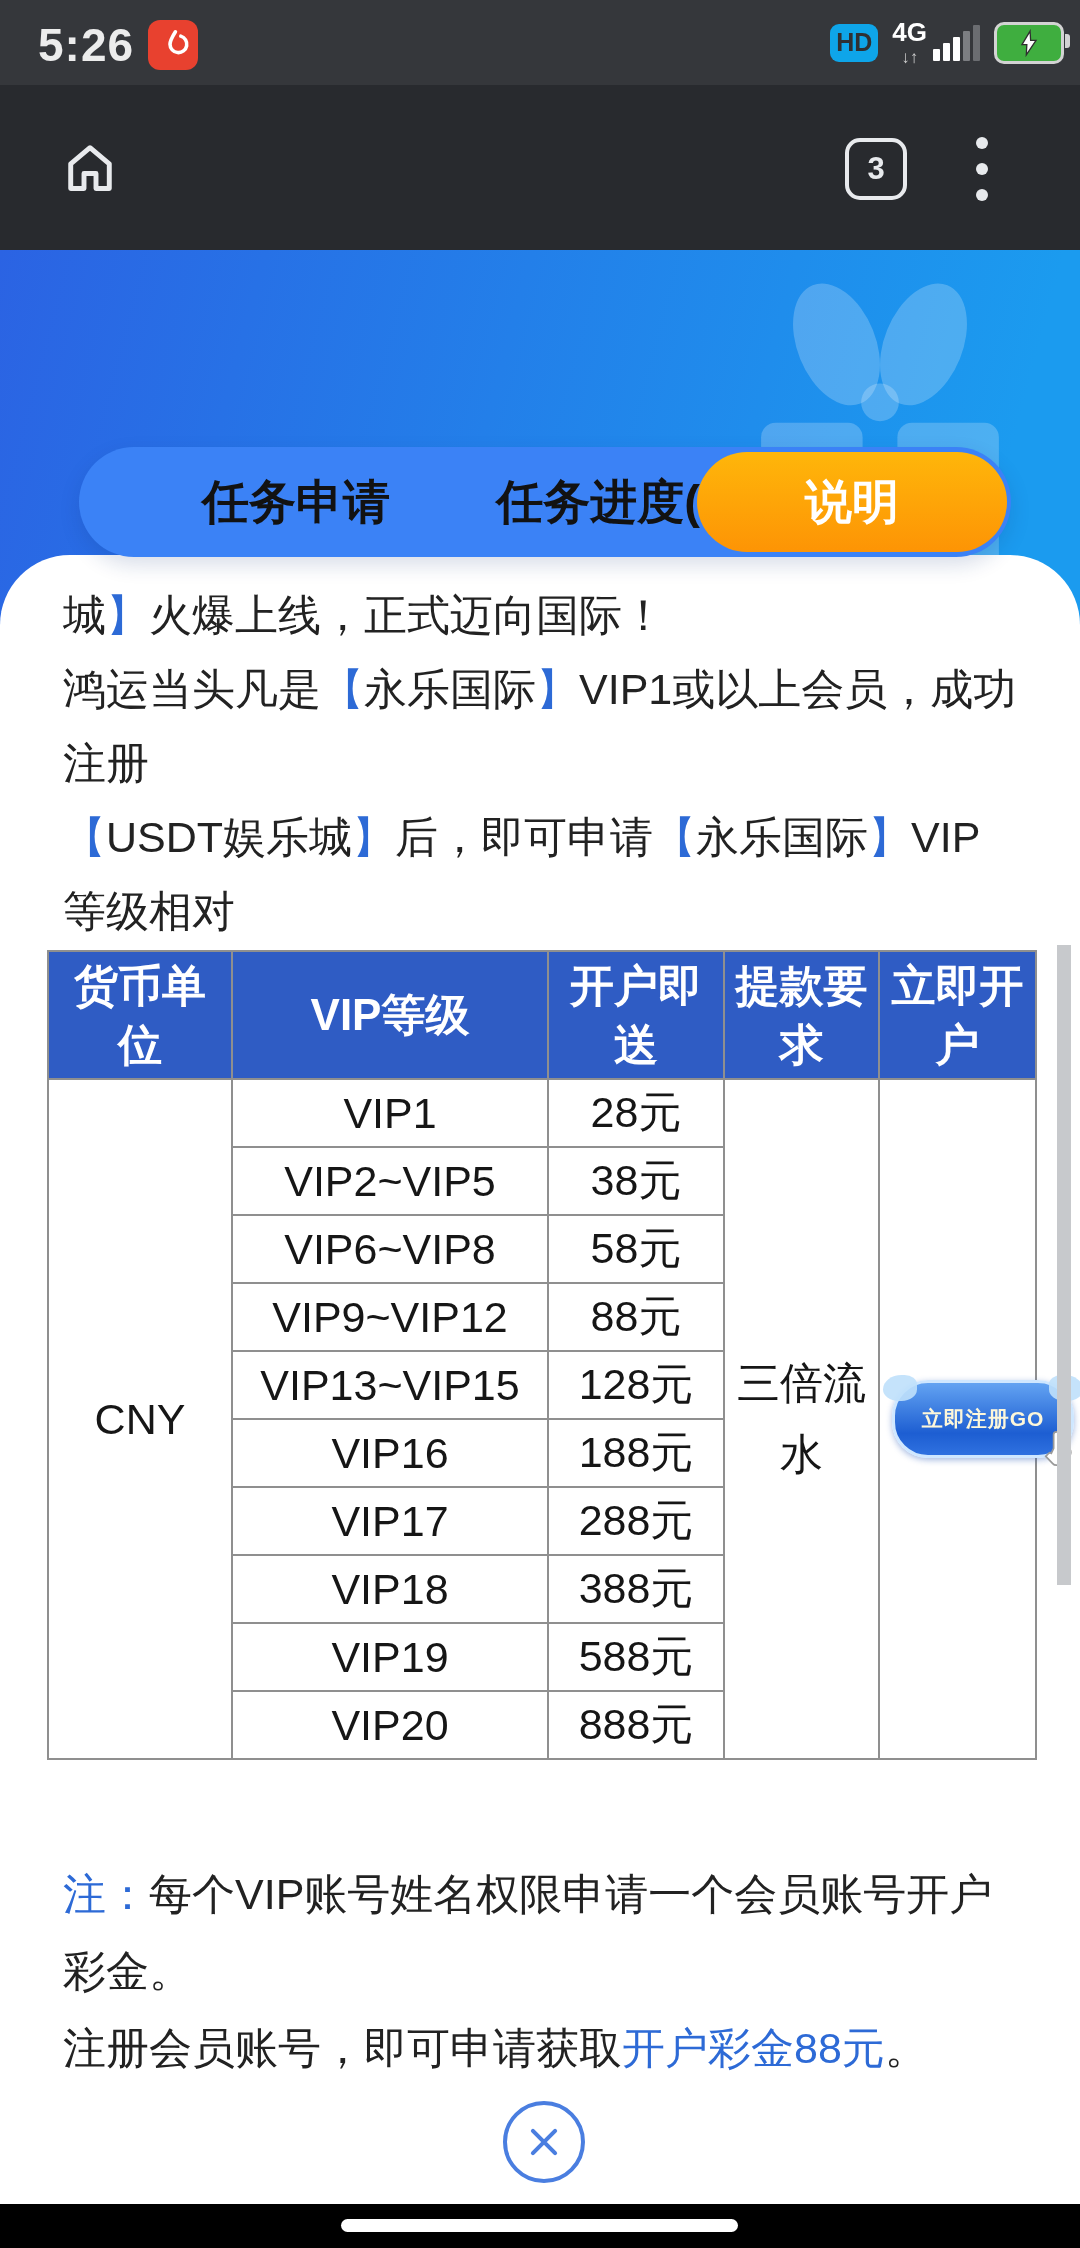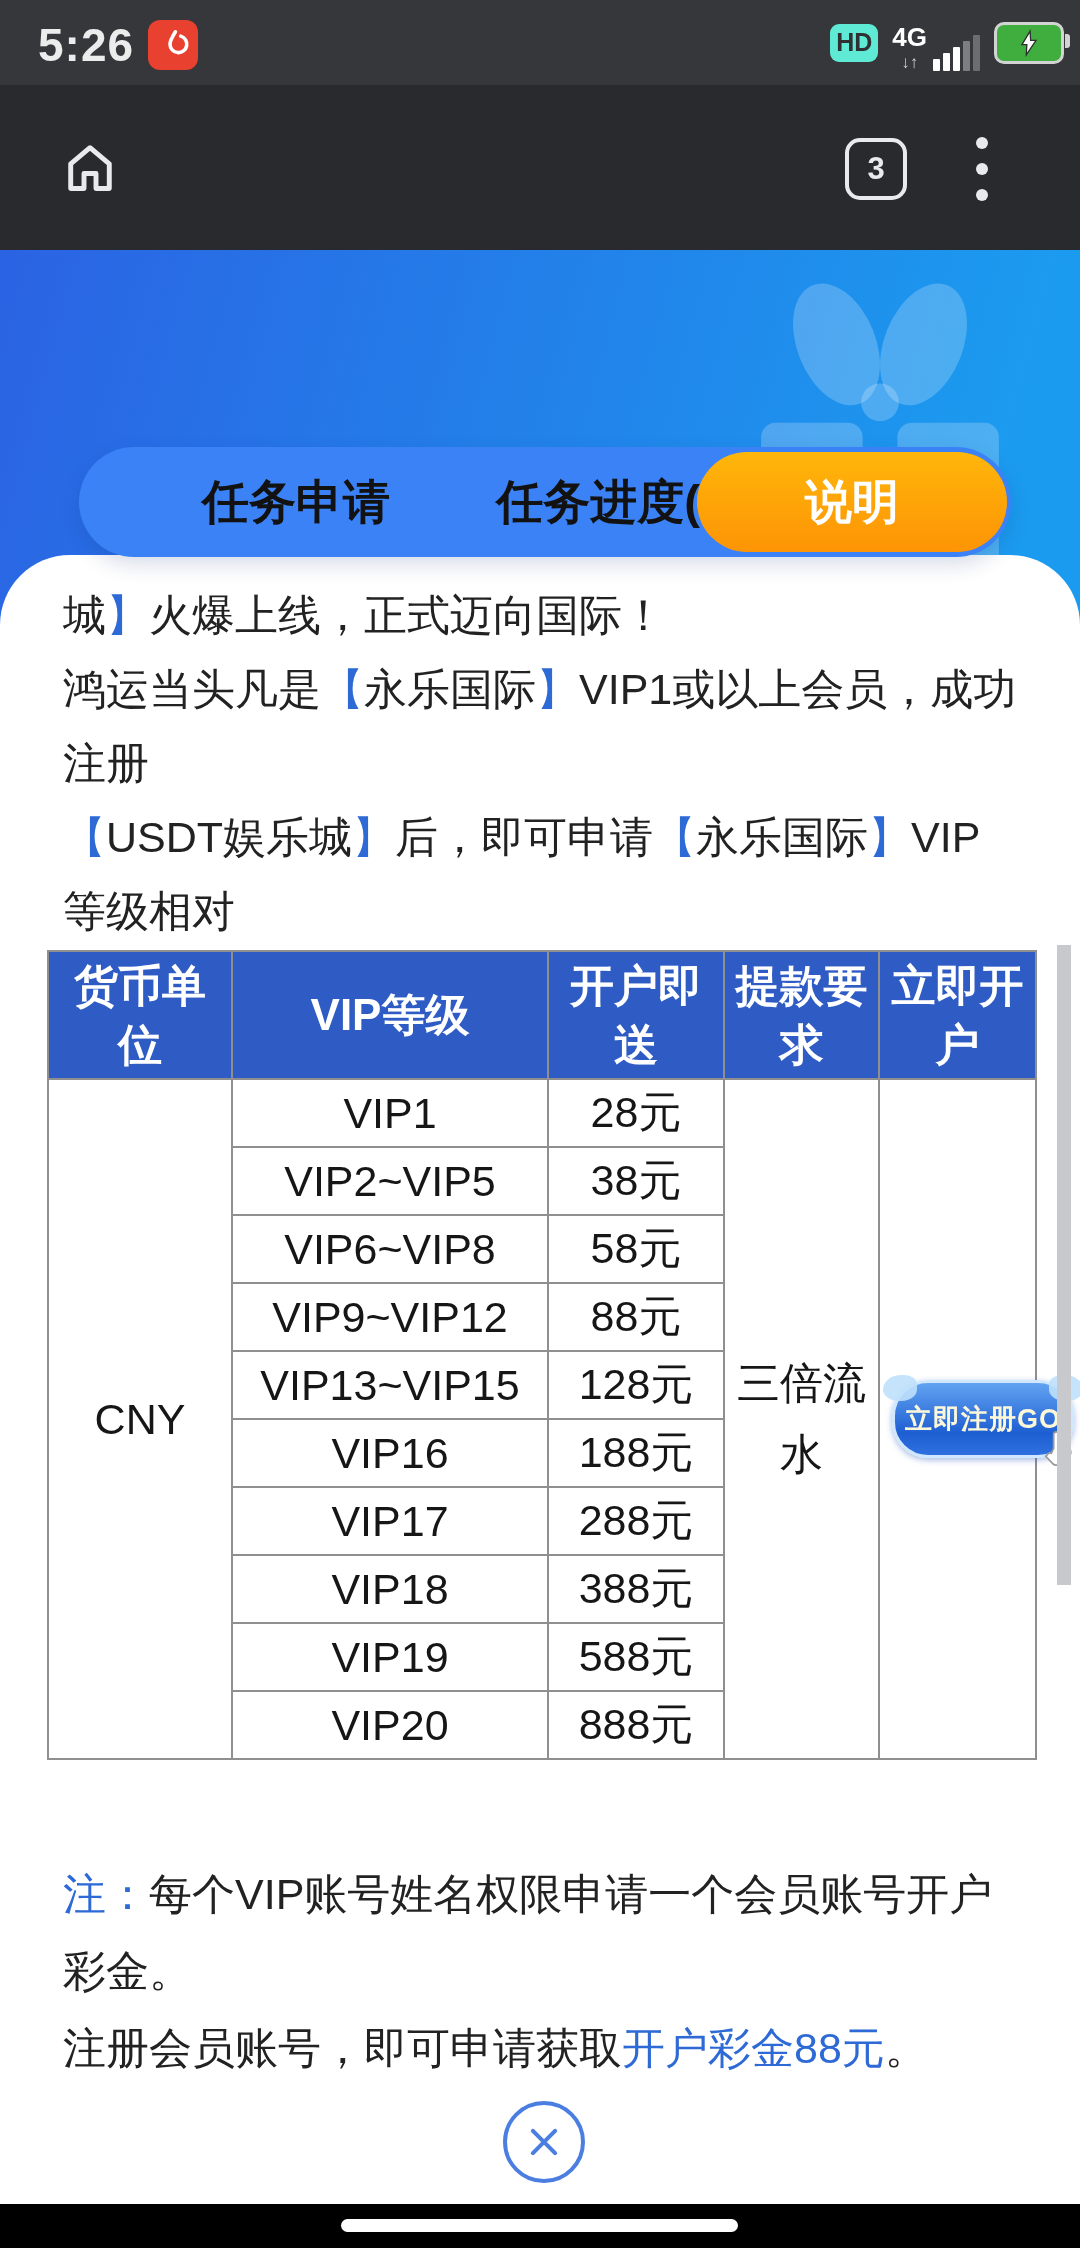--- a/index.html
+++ b/index.html
@@ -5,23 +5,23 @@
   html,body{margin:0;padding:0;background:#000;}
   .page{position:relative;width:1080px;height:2248px;background:#fff;overflow:hidden;
         font-family:"Liberation Sans","DejaVu Sans",sans-serif;}
 
   
   .status{position:absolute;top:0;left:0;width:1080px;height:85px;background:#35373b;z-index:30;}
   .time{position:absolute;left:38px;top:18px;font-size:46px;font-weight:700;color:#ececec;letter-spacing:1px;}
   .app-icon{position:absolute;left:148px;top:20px;width:50px;height:50px;border-radius:12px;background:#e8412f;
             display:flex;align-items:center;justify-content:center;}
   .st-right{position:absolute;right:16px;top:0;height:85px;display:flex;align-items:center;gap:14px;}
-  .hd-badge{width:48px;height:38px;border-radius:9px;background:#5eead4;color:#2f3033;font-size:25px;
+  .hd-badge{width:48px;height:38px;border-radius:9px;background:#0ea5e9;color:#2f3033;font-size:25px;
             font-weight:700;display:flex;align-items:center;justify-content:center;}
-  .sig{display:flex;align-items:flex-end;gap:6px;height:56px;}
+  .sig{display:flex;align-items:center;gap:6px;height:56px;}
   .sig-left{display:flex;flex-direction:column;align-items:center;line-height:1;}
   .sig-4g{color:#fff;font-size:26px;font-weight:700;}
   .sig-arr{color:#cfcfcf;font-size:17px;margin-top:4px;}
   .bars{display:flex;align-items:flex-end;gap:3px;height:36px;}
   .bars i{display:block;width:7px;border-radius:1px;}
   .batt{position:relative;width:64px;height:36px;border:3px solid #d3d3d3;border-radius:10px;background:#3fae3f;
         display:flex;align-items:center;justify-content:center;}
   .batt::after{content:"";position:absolute;right:-9px;top:9px;width:5px;height:14px;background:#d3d3d3;border-radius:0 3px 3px 0;}
 
   
@@ -75,21 +75,21 @@
   .vip-table td{font-size:43px;color:#161616;text-align:center;height:66px;padding:0 12px;background:#fff;}
   .c-req{line-height:1.65;}
   .reg-btn{position:relative;width:176px;height:72px;margin:0 auto;border-radius:36px;
            background:linear-gradient(180deg,#63a3f2 0%,#1d5ed2 70%,#2f71e0 100%);
            border:3px solid #cfe7ff;box-shadow:0 2px 6px rgba(30,80,180,.4);
            display:flex;align-items:center;justify-content:center;cursor:pointer;}
   .reg-btn::before,.reg-btn::after{content:"";position:absolute;top:-8px;width:34px;height:26px;
            background:#bfe0fb;border-radius:60% 40% 50% 50%;opacity:.9;}
   .reg-btn::before{left:-12px;}
   .reg-btn::after{right:-12px;transform:scaleX(-1);}
-  .reg-txt{font-size:27px;font-weight:700;color:#fdf7da;letter-spacing:1px;}
+  .reg-txt{font-size:21px;font-weight:700;color:#fdf7da;letter-spacing:1px;}
   .hand{position:absolute;right:-8px;bottom:-18px;}
 
   
   .scrollthumb{position:absolute;left:1057px;top:945px;width:14px;height:640px;background:#c7c9cc;z-index:5;}
   .closebtn{position:absolute;left:503px;top:2101px;width:74px;height:74px;border-radius:50%;
             border:4px solid #4a7ee0;display:flex;align-items:center;justify-content:center;
             background:#fff;z-index:4;cursor:pointer;}
   .navbar{position:absolute;top:2204px;left:0;width:1080px;height:44px;background:#000;z-index:30;}
   .gesture{position:absolute;left:341px;top:15px;width:397px;height:13px;border-radius:7px;background:#fff;}
 </style>

